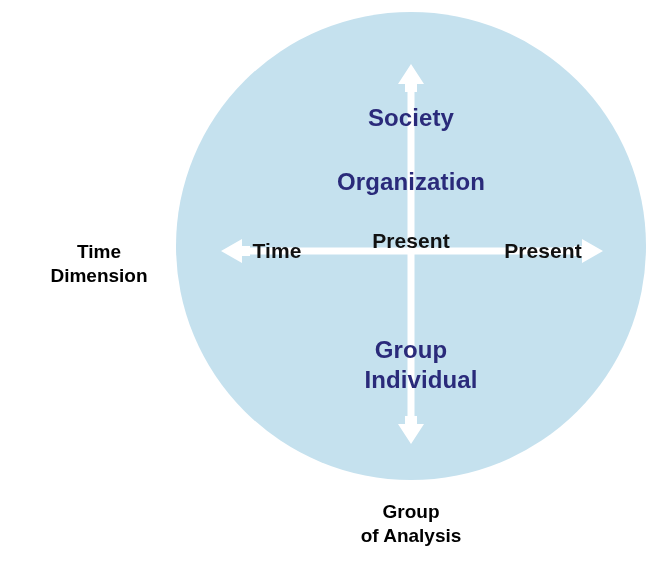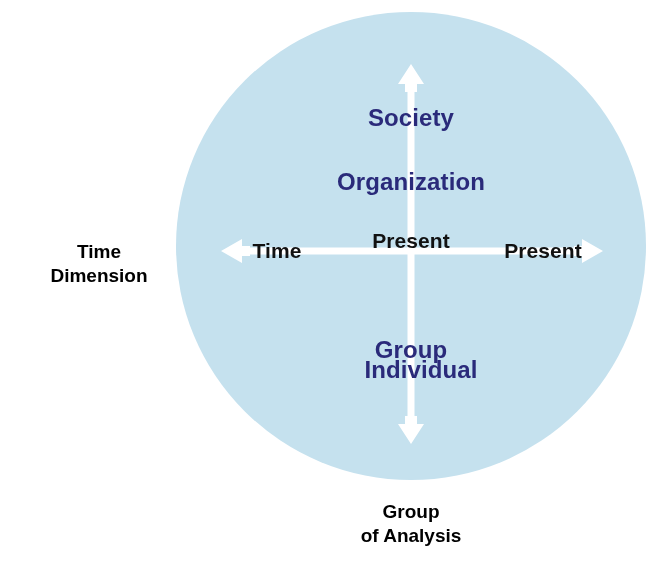--- a/index.html
+++ b/index.html
@@ -74,21 +74,21 @@
     font-size: 19px;
     font-weight: bold;
     text-align: center;
     line-height: 1.25;
   }
 
   
   #label-society       { top: 104px; }
   #label-organization  { top: 168px; }
   #label-group         { top: 288px; margin-top: 48px; }
-  #label-individual    { top: 356px; padding-left: 20px; }
+  #label-individual    { top: 366px; padding-left: 20px; }
 
   
   #label-past    { left: 277px;  top: 251px; }
   #label-present { left: 411px;  top: 241px; }
   #label-future  { left: 543px;  top: 251px; }
 
   
   #axis-name-time {
     position: absolute;
     left: 99px;

